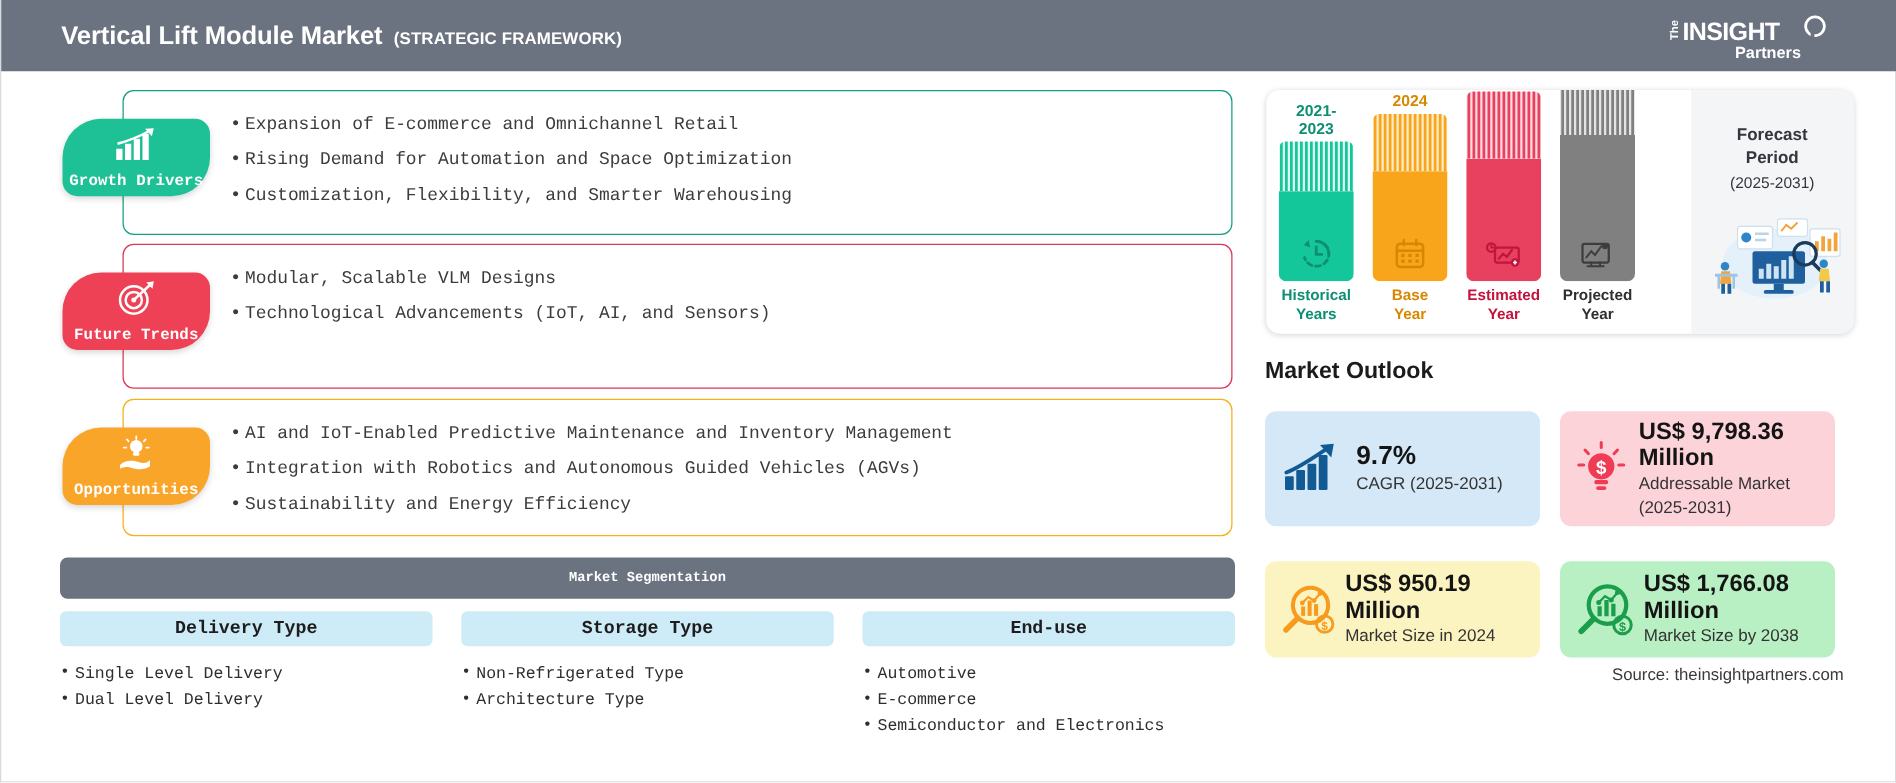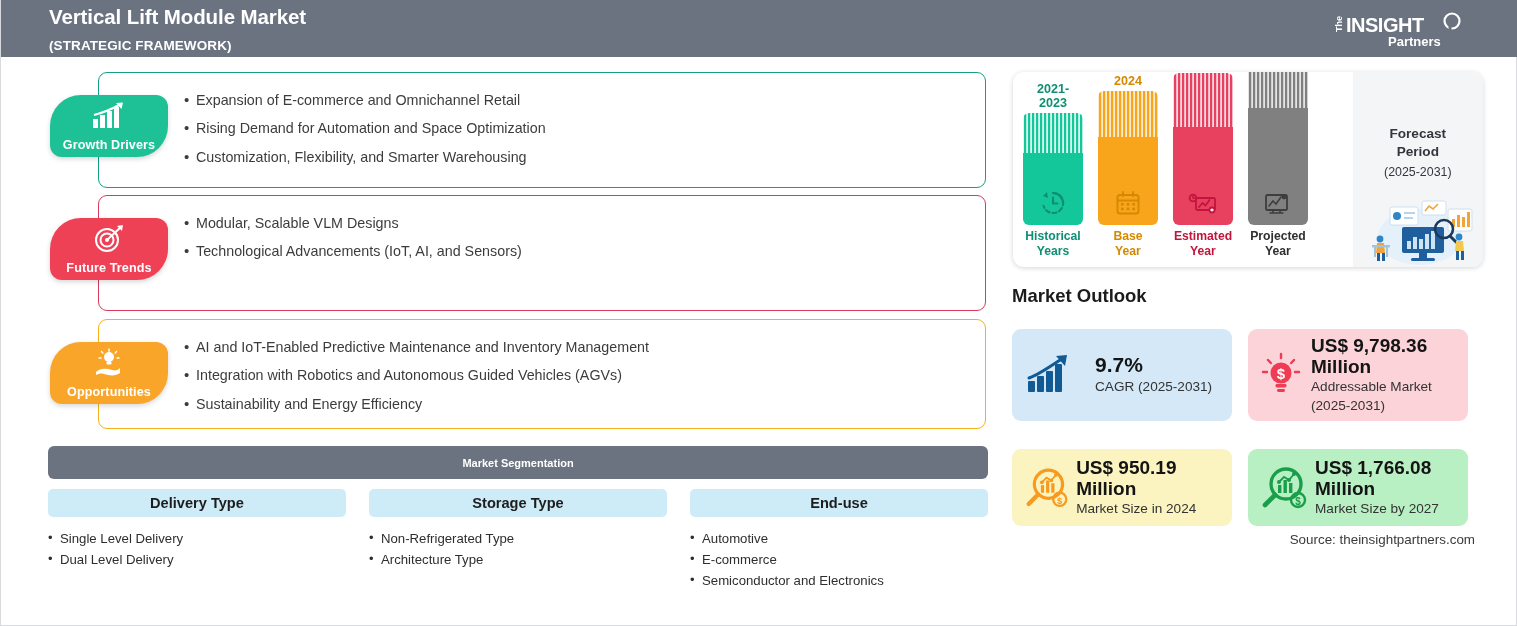--- a/index.html
+++ b/index.html
@@ -18,35 +18,35 @@
   }
 
   
   .header {
     position: absolute; left: 0; top: 0;
     width: 1517px; height: 57px;
     background: #6b7280;
     display: flex; align-items: center;
   }
   .header-title-wrap {
-    margin-left: 48px; display: flex; align-items: baseline; gap: 9px; flex-direction: column;
+    margin-left: 48px; display: flex; align-items: baseline; gap: 9px;
   }
   .header-title {
     color: #ffffff; font-size: 20.5px; font-weight: bold; letter-spacing: -0.1px;
   }
   .header-sub {
     color: #ffffff; font-size: 13.5px; font-weight: bold; letter-spacing: 0.1px;
   }
   .logo {
     position: absolute; right: 43px; top: 10px;
     width: 145px; height: 40px;
   }
 
   
-  .left-col { position: absolute; left: 0; top: 57px; width: 1005px; height: 411px; }
+  .left-col { position: absolute; left: 0; top: 57px; width: 1005px; height: 411px; font-family: Liberation Mono, monospace; }
 
   .drivers-box {
     position: absolute; border-radius: 9px; background: #ffffff;
   }
   .box-growth  { left: 97px; top: 15px;  width: 888px; height: 116px; border: 1.4px solid #14a085; }
   .box-trends  { left: 97px; top: 138px; width: 888px; height: 116px; border: 1.4px solid #d9395a; }
   .box-opps    { left: 97px; top: 262px; width: 888px; height: 110px; border: 1.4px solid #f3b21b; }
 
   .bullets { padding: 13px 0 0 97px; }
   .bullets li {
@@ -115,32 +115,32 @@
     width: 60px; border-radius: 6px; position: relative; overflow: hidden;
     display: flex; align-items: flex-end; justify-content: center;
   }
   .tl-stripes { position: absolute; left: 0; top: 0; width: 100%; }
   .tl-solid { position: absolute; left: 0; bottom: 0; width: 100%; }
   .tl-icon { position: relative; z-index: 2; margin-bottom: 9px; }
   .tl-cap { font-size: 12.2px; font-weight: bold; line-height: 14.5px; margin-top: 4px; }
 
   .forecast-panel {
     width: 135px; height: 100%; background: #f4f5f7;
-    display: flex; flex-direction: column; align-items: center; padding-top: 27px; justify-content: flex-end;
+    display: flex; flex-direction: column; align-items: center; padding-top: 27px;
   }
   .fc-title { font-size: 13.6px; font-weight: bold; color: #33373d; line-height: 17.5px; text-align: center; }
   .fc-sub { font-size: 12.4px; color: #33373d; margin-top: 5px; }
 
   .outlook-title {
     position: absolute; left: 3px; top: 228px;
     font-size: 18.5px; font-weight: bold; color: #1b1b1b;
   }
 
   .ocard { position: absolute; border-radius: 9px; display: flex; align-items: center; }
-  .ocard-cagr { left: 3px;   top: 272px; width: 220px; height: 92px; background: #d4e8f7; padding-left: 14px; gap: 23px; }
+  .ocard-cagr { left: 3px;   top: 272px; width: 220px; height: 92px; background: #d4e8f7; padding-left: 14px; gap: 13px; }
   .ocard-addr { left: 239px; top: 272px; width: 220px; height: 92px; background: #fbd3d9; padding-left: 12px; gap: 9px; }
   .ocard-2024 { left: 3px;   top: 392px; width: 220px; height: 77px; background: #fbf3c0; padding-left: 12px; gap: 7px; }
   .ocard-2031 { left: 239px; top: 392px; width: 220px; height: 77px; background: #b8efc3; padding-left: 12px; gap: 7px; }
   .ocard-txt { display: flex; flex-direction: column; }
   .ocard-big { font-size: 21px; font-weight: bold; color: #141414; line-height: 24px; }
   .ocard-big-sm { font-size: 19px; font-weight: bold; color: #141414; line-height: 21px; }
   .ocard-small { font-size: 13.6px; color: #333333; line-height: 19.5px; }
 
   .source {
     position: absolute; right: 41px; top: 532px;
@@ -549,19 +549,19 @@
         <path d="M19 17 l5-5 5 3 5-6" stroke="#1b9e4b" stroke-width="1.8" fill="none"></path>
         <circle cx="19" cy="17" r="2" fill="#1b9e4b"></circle>
           <circle cx="29" cy="15" r="2" fill="#1b9e4b"></circle>
           <circle cx="34" cy="9" r="2" fill="#1b9e4b"></circle>
         <circle cx="38" cy="35" r="7" fill="none" stroke="#1b9e4b" stroke-width="2.4"></circle>
         <text x="38" y="40" font-family="Liberation Sans, sans-serif" font-size="10" font-weight="bold" fill="#1b9e4b" text-anchor="middle">$</text>
       </svg>
       <div class="ocard-txt">
         <span class="ocard-big-sm">US$ 1,766.08</span>
         <span class="ocard-big-sm">Million</span>
-        <span class="ocard-small">Market Size by 2027</span>
+        <span class="ocard-small">Market Size by 2038</span>
       </div>
     </div>
   </div>
 
   <div class="source">Source: theinsightpartners.com</div>
 </div>
 
 </body></html>

